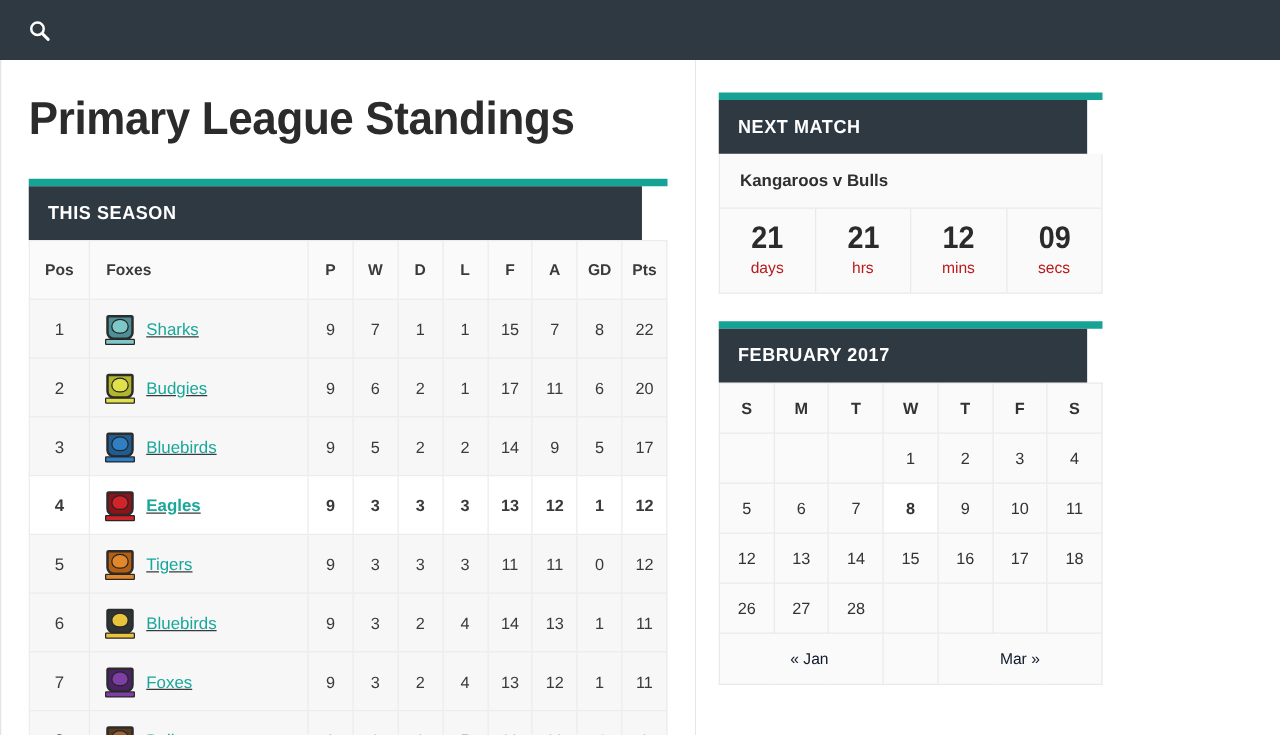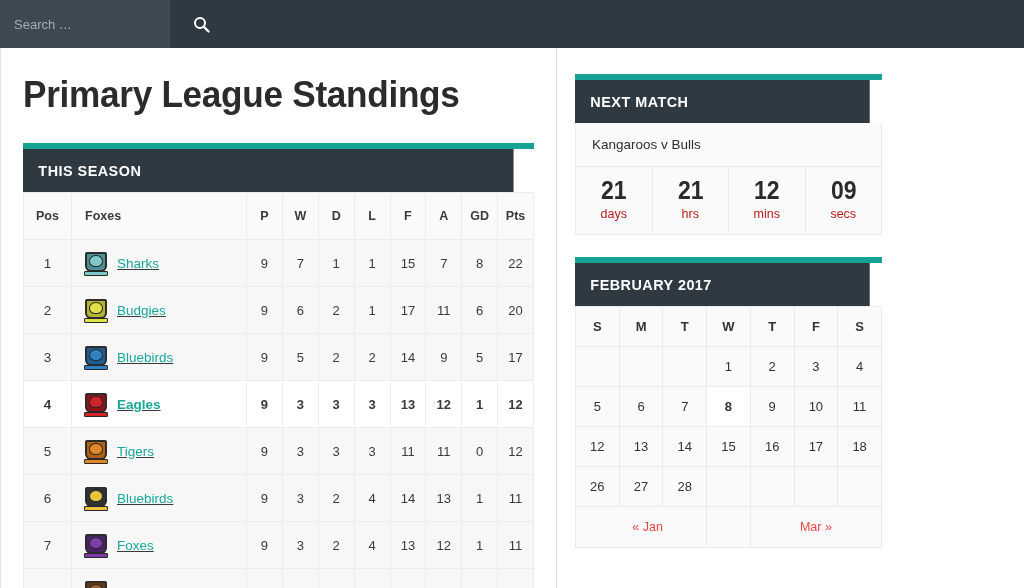--- a/index.html
+++ b/index.html
@@ -175,21 +175,21 @@
   .side-widget { margin-bottom: 22px; }
   .nm-body {
     background: #fafafa;
     border-left: 1px solid #eaeaea;
     border-right: 1px solid #eaeaea;
     border-bottom: 1px solid #eaeaea;
   }
   .nm-teams {
     padding: 14px 16px;
     font-size: 13.5px;
-    font-weight: normal;
+    font-weight: bold;
     color: #2f2f2f;
     border-bottom: 1px solid #eaeaea;
   }
   .countdown { display: flex; }
   .cd-cell {
     flex: 1;
     padding: 10px 0 13px;
     text-align: center;
     border-right: 1px solid #eaeaea;
   }
@@ -217,32 +217,31 @@
     text-align: center;
     font-size: 13px;
     color: #333;
     vertical-align: middle;
   }
   table.calendar th { font-weight: bold; font-size: 13px; }
   table.calendar td.today { background: #ffffff; font-weight: bold; }
   table.calendar td.empty { color: transparent; }
   table.calendar tfoot td {
     font-size: 12.5px;
-    color: #ef4444;
+    color: #0f172a;
     height: 41px;
   }
   td.nav-prev { text-align: left; padding-left: 13px; cursor: pointer; }
   td.nav-next { text-align: right; cursor: pointer; }
 </style>
 </head>
 <body>
 
 <div id="topnav">
   <div id="search-wrap">
-    <input id="search-input" type="text" placeholder="Search …" style="">
     <button id="search-button">
       <span>
         <svg width="17" height="17" viewBox="0 0 17 17">
           <circle cx="7" cy="7" r="5" fill="none" stroke="#ffffff" stroke-width="2"></circle>
           <line x1="10.7" y1="10.7" x2="15.5" y2="15.5" stroke="#ffffff" stroke-width="2.4" stroke-linecap="round"></line>
         </svg>
       </span>
     </button>
   </div>
 </div>

